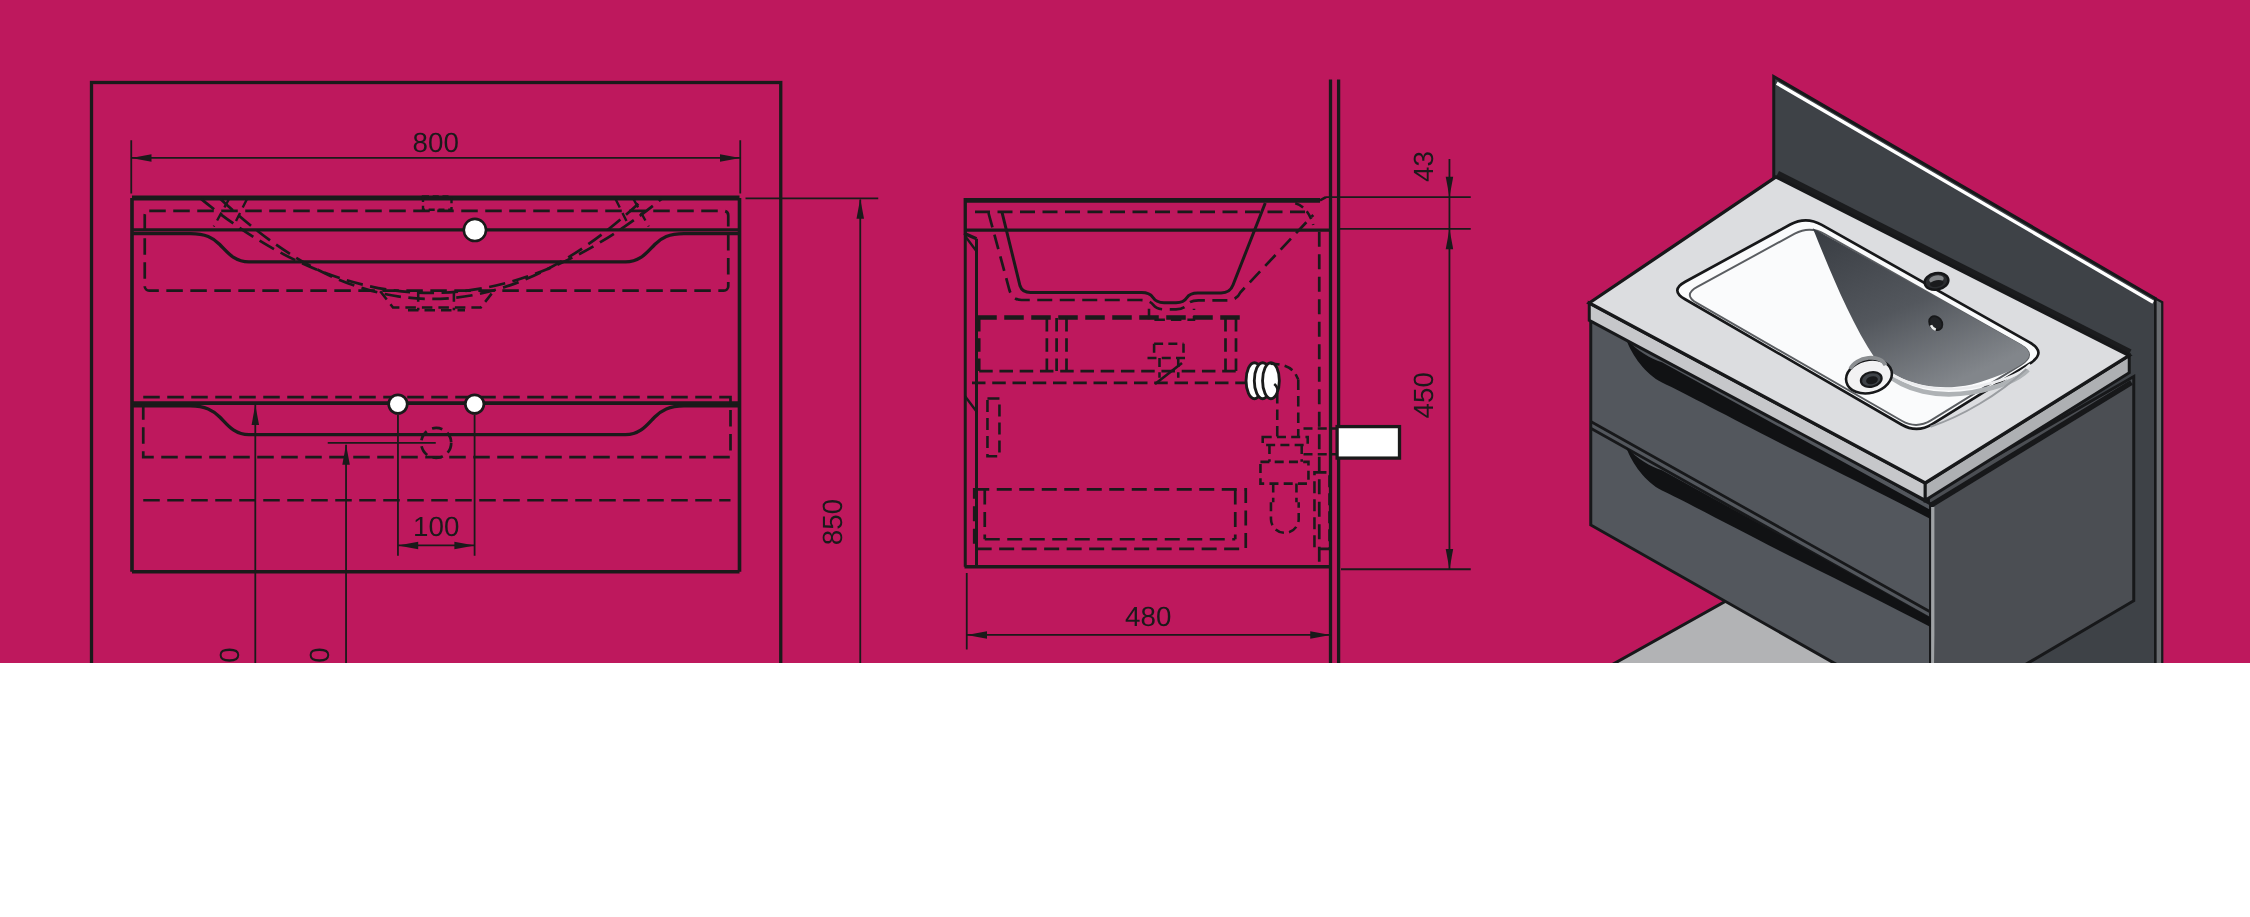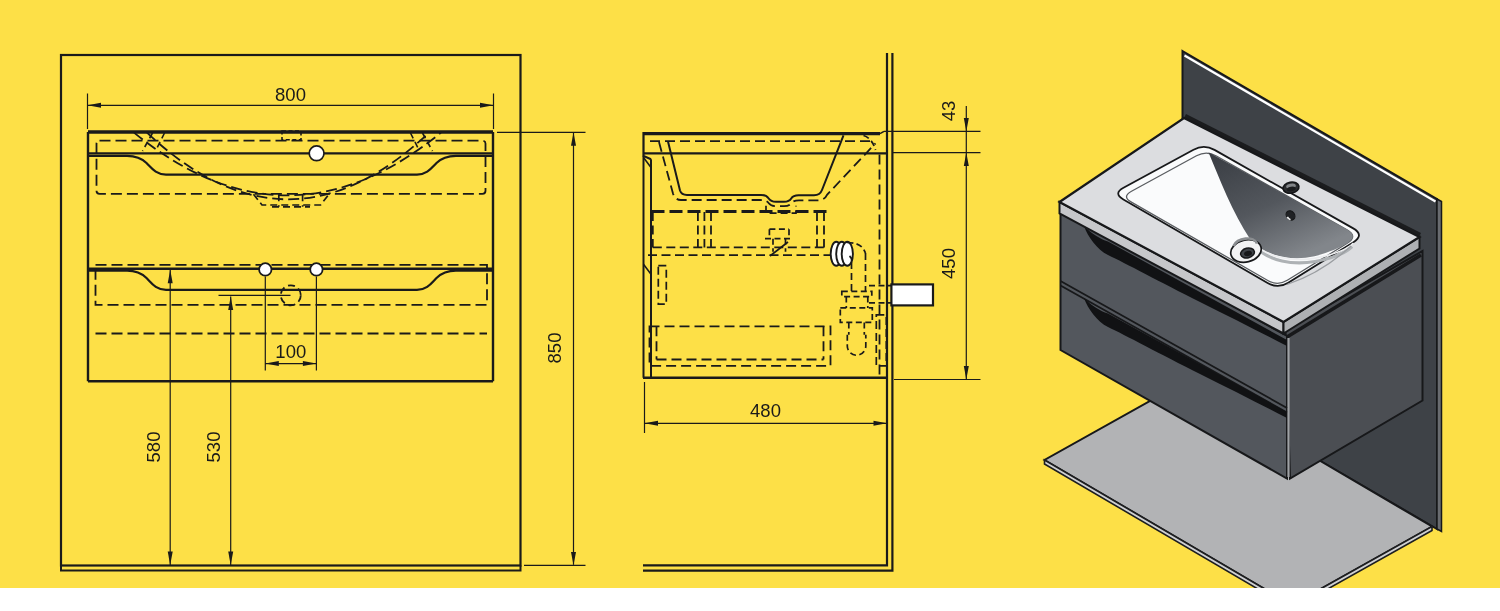--- a/index.html
+++ b/index.html
@@ -1,16 +1,16 @@
 <!DOCTYPE html>
 <html><head>
 <meta charset="utf-8">
 <style>
   html,body{margin:0;padding:0;background:#ffffff;}
-  .page{width:1500px;height:588px;position:relative;overflow:hidden;background:#fde047;text-align:center;}
+  .page{width:1500px;height:442px;position:relative;overflow:hidden;background:#be185d;text-align:center;}
   svg{display:block;}
   text{font-family:"Liberation Sans", sans-serif;fill:#1a1a1a;}
 </style>
 </head>
 <body>
 <div class="page">
 <svg width="1500" height="611" viewBox="0 0 1500 611">
 <defs>
 <linearGradient id="bowlgrad" x1="0" y1="0" x2="0.6" y2="1">
   <stop offset="0" stop-color="#383c42"></stop>

